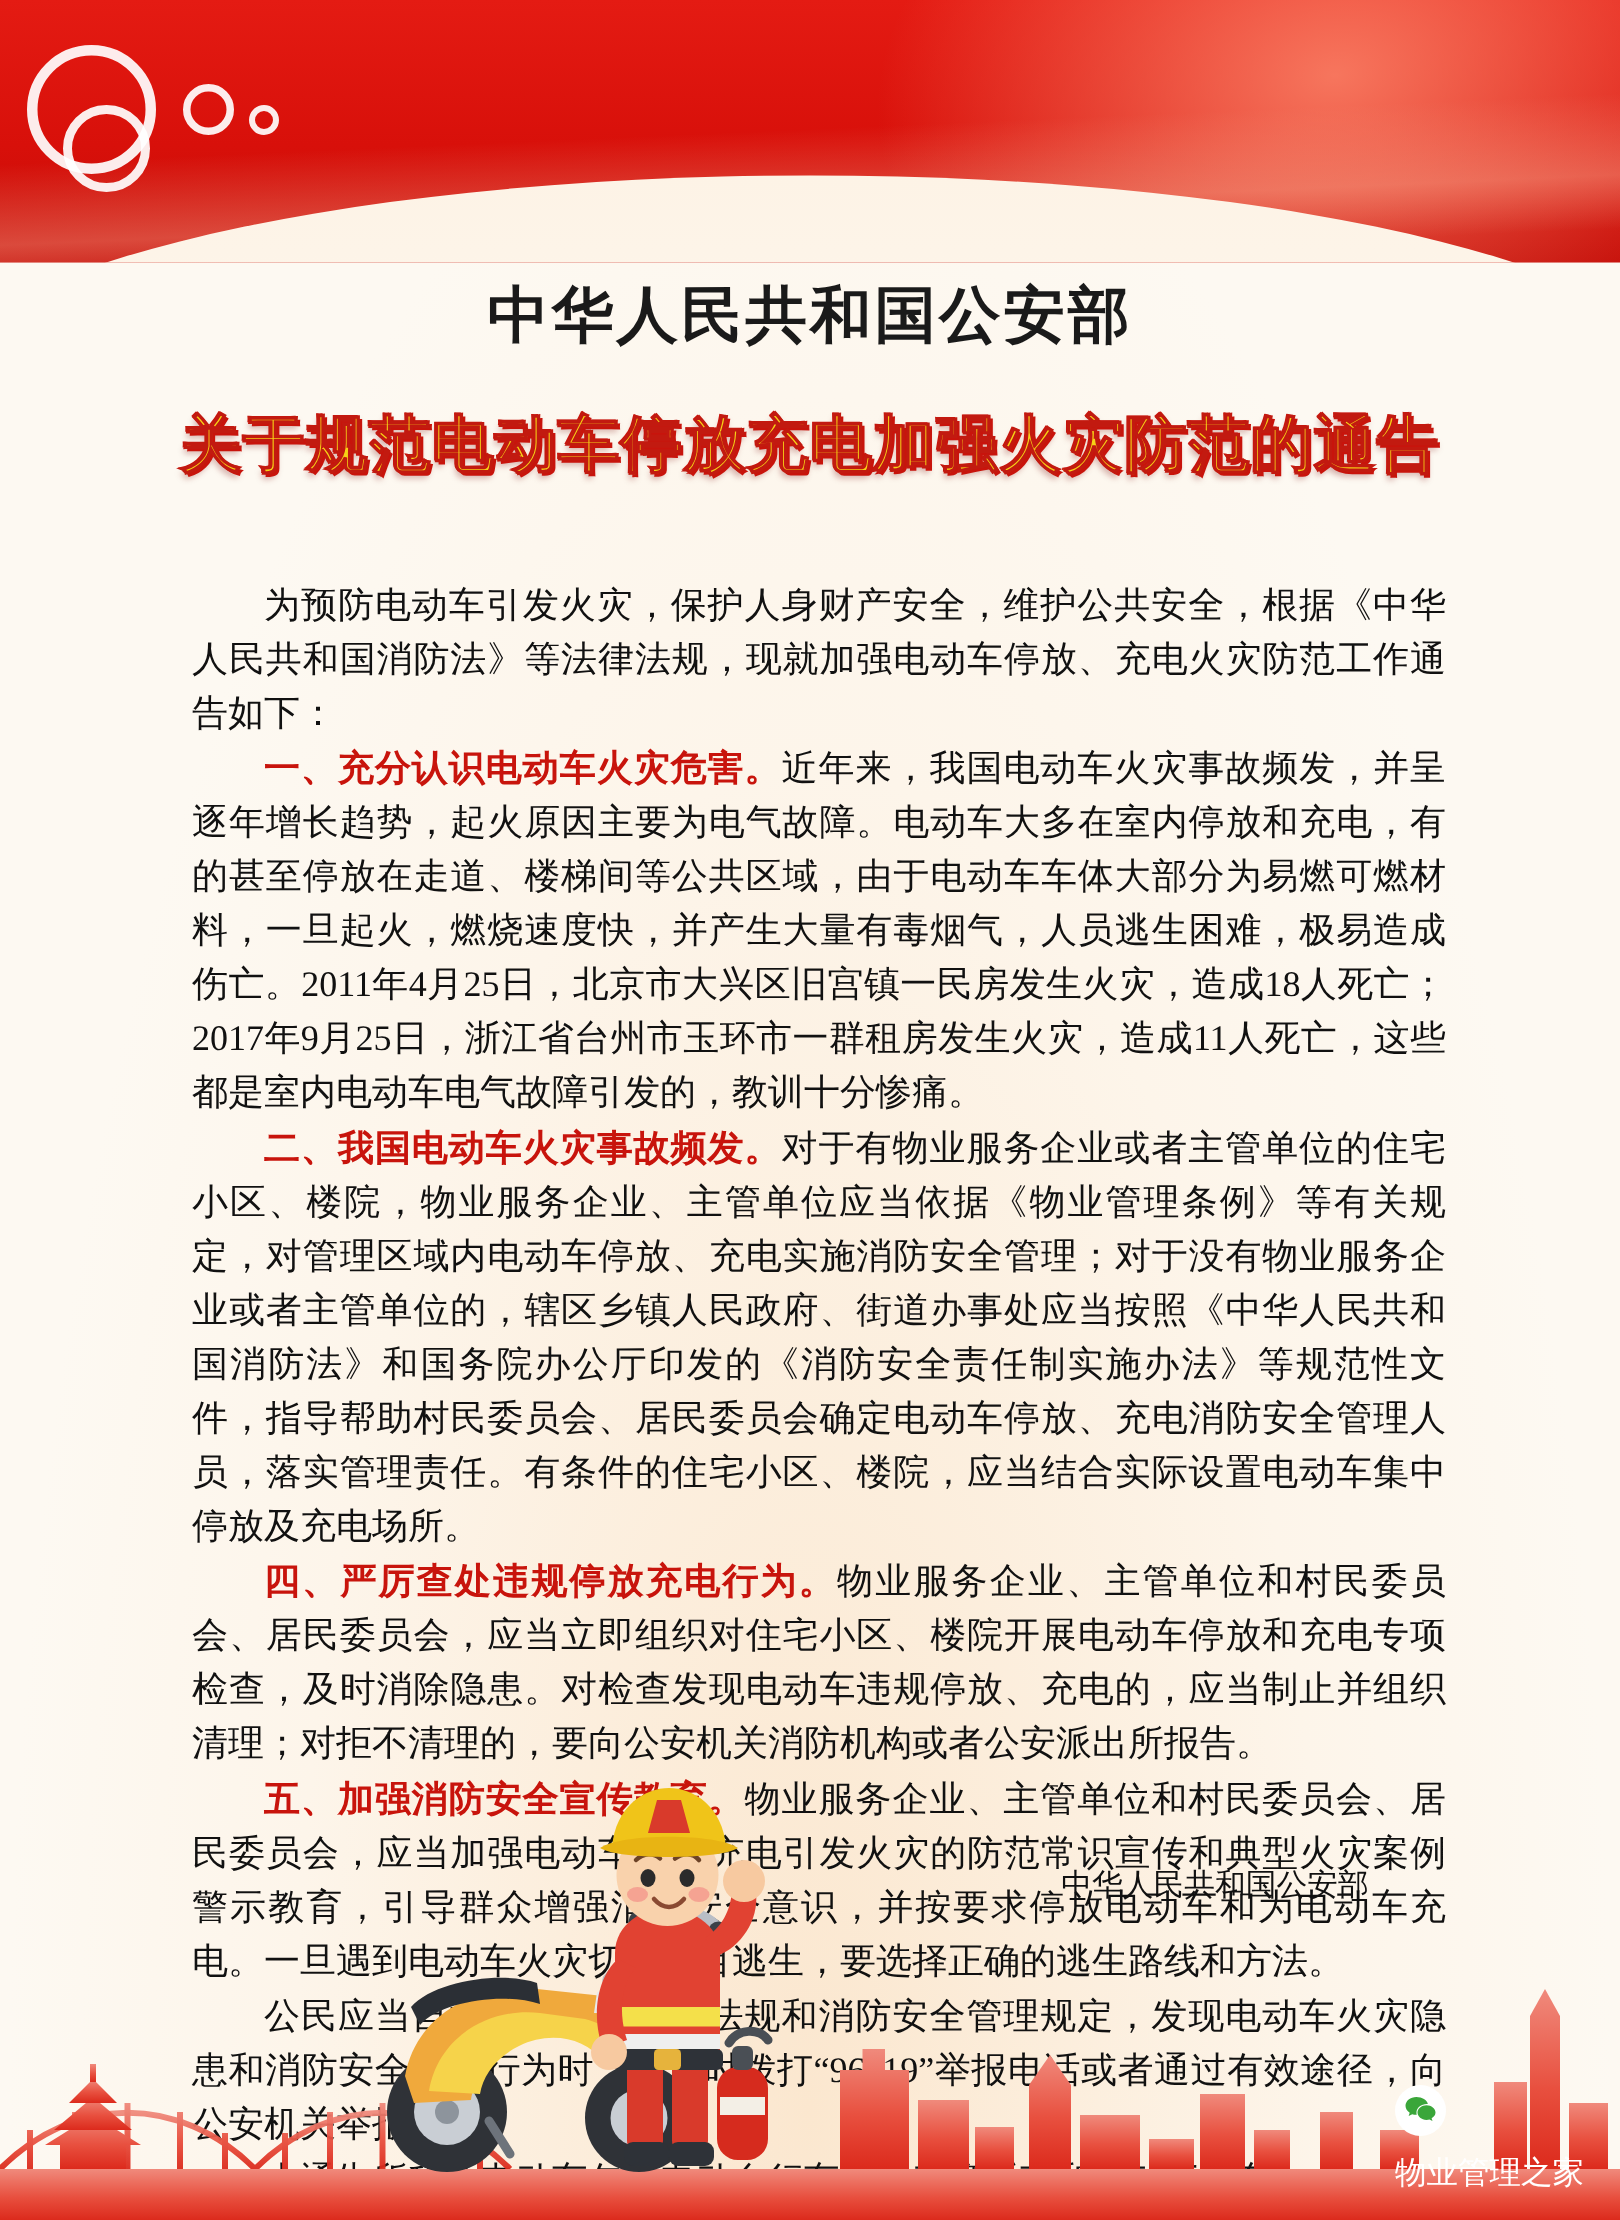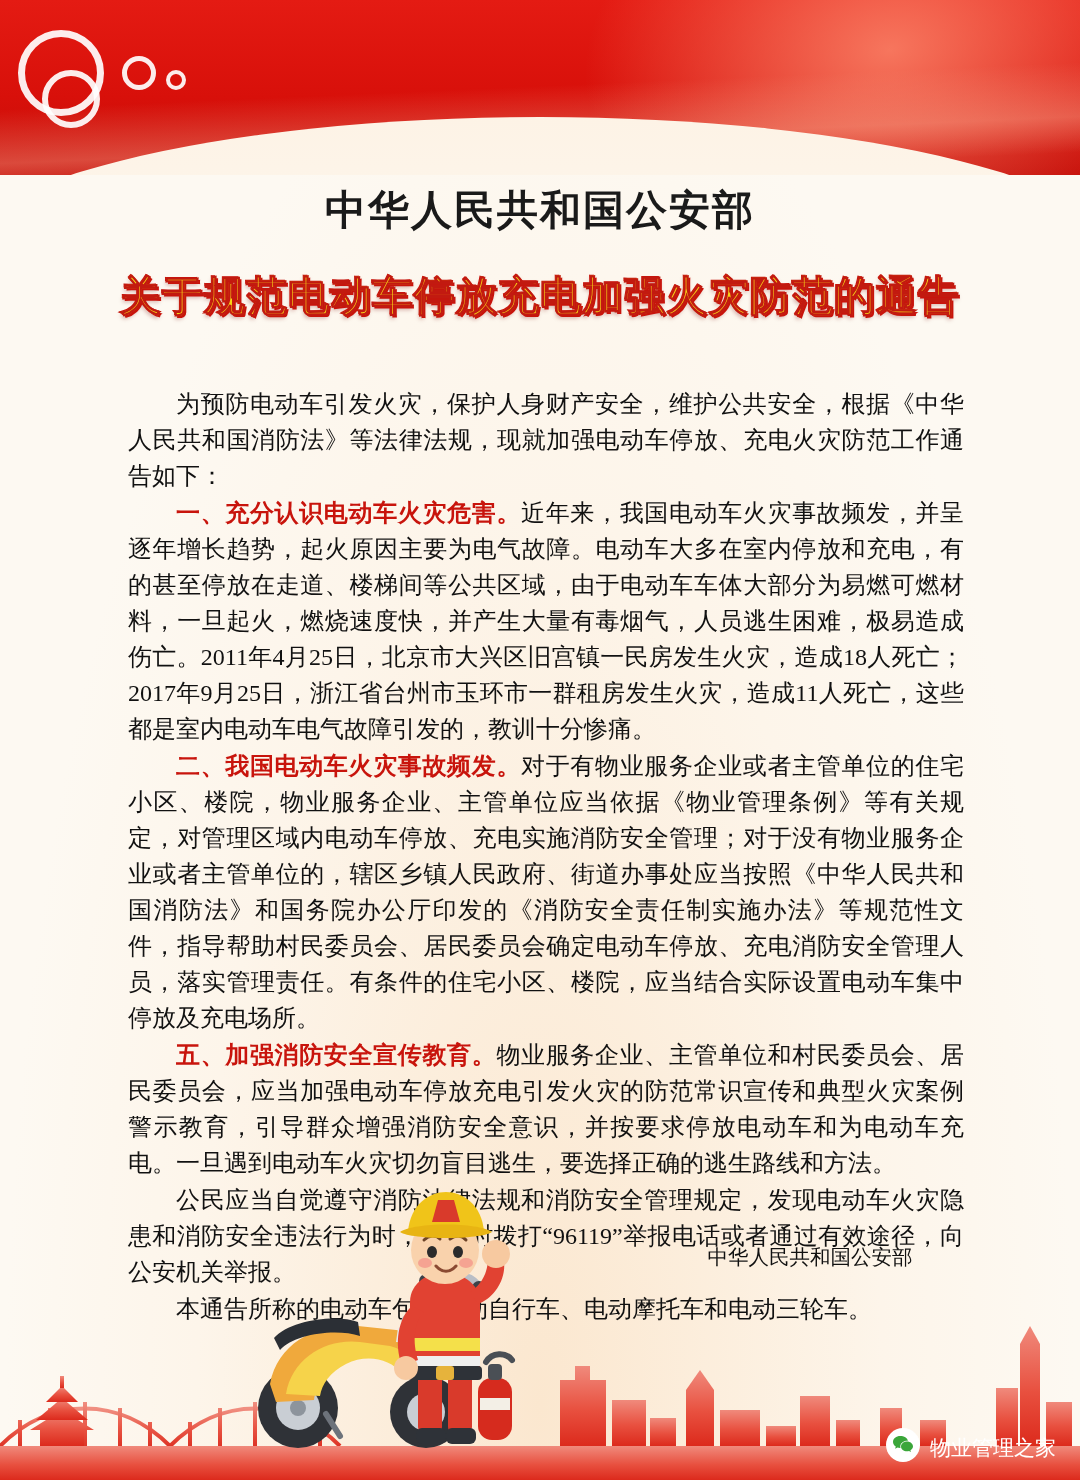--- a/index.html
+++ b/index.html
@@ -153,25 +153,26 @@
     height: 290px;
   }
   .illus svg { display: block; }
 
   
   .footer-badge {
     position: absolute;
     right: 24px;
     bottom: 18px;
     display: flex;
-    align-items: flex-end;
+    align-items: flex-start;
     gap: 10px;
     color: #fff;
     font-family: "Liberation Sans", "DejaVu Sans", sans-serif;
     font-size: 21px;
+    flex-direction: column;
   }
   .wechat-icon {
     width: 34px; height: 34px;
     border-radius: 50%;
     background: #fff;
     display: flex;
     align-items: center;
     justify-content: center;
   }
   .wechat-icon svg { display: block; }
@@ -199,20 +200,23 @@
 
   <div class="body-text">
     <p>
       <span>为预防电动车引发火灾，保护人身财产安全，维护公共安全，根据《中华人民共和国消防法》等法律法规，现就加强电动车停放、充电火灾防范工作通告如下：</span>
     </p>
     <p>
       <span class="lead">一、充分认识电动车火灾危害。</span><span>近年来，我国电动车火灾事故频发，并呈逐年增长趋势，起火原因主要为电气故障。电动车大多在室内停放和充电，有的甚至停放在走道、楼梯间等公共区域，由于电动车车体大部分为易燃可燃材料，一旦起火，燃烧速度快，并产生大量有毒烟气，人员逃生困难，极易造成伤亡。2011年4月25日，北京市大兴区旧宫镇一民房发生火灾，造成18人死亡；2017年9月25日，浙江省台州市玉环市一群租房发生火灾，造成11人死亡，这些都是室内电动车电气故障引发的，教训十分惨痛。</span>
     </p>
     <p>
       <span class="lead">二、我国电动车火灾事故频发。</span><span>对于有物业服务企业或者主管单位的住宅小区、楼院，物业服务企业、主管单位应当依据《物业管理条例》等有关规定，对管理区域内电动车停放、充电实施消防安全管理；对于没有物业服务企业或者主管单位的，辖区乡镇人民政府、街道办事处应当按照《中华人民共和国消防法》和国务院办公厅印发的《消防安全责任制实施办法》等规范性文件，指导帮助村民委员会、居民委员会确定电动车停放、充电消防安全管理人员，落实管理责任。有条件的住宅小区、楼院，应当结合实际设置电动车集中停放及充电场所。</span>
+    </p>
+    <p>
+      <span class="lead">四、严厉查处违规停放充电行为。</span><span>物业服务企业、主管单位和村民委员会、居民委员会，应当立即组织对住宅小区、楼院开展电动车停放和充电专项检查，及时消除隐患。对检查发现电动车违规停放、充电的，应当制止并组织清理；对拒不清理的，要向公安机关消防机构或者公安派出所报告。</span>
     </p>
     <p>
       <span class="lead">五、加强消防安全宣传教育。</span><span>物业服务企业、主管单位和村民委员会、居民委员会，应当加强电动车停放充电引发火灾的防范常识宣传和典型火灾案例警示教育，引导群众增强消防安全意识，并按要求停放电动车和为电动车充电。一旦遇到电动车火灾切勿盲目逃生，要选择正确的逃生路线和方法。</span>
     </p>
     <p>
       <span>公民应当自觉遵守消防法律法规和消防安全管理规定，发现电动车火灾隐患和消防安全违法行为时，要及时拨打“96119”举报电话或者通过有效途径，向公安机关举报。</span>
     </p>
     <p>
       <span>本通告所称的电动车包括电动自行车、电动摩托车和电动三轮车。</span>
     </p>

